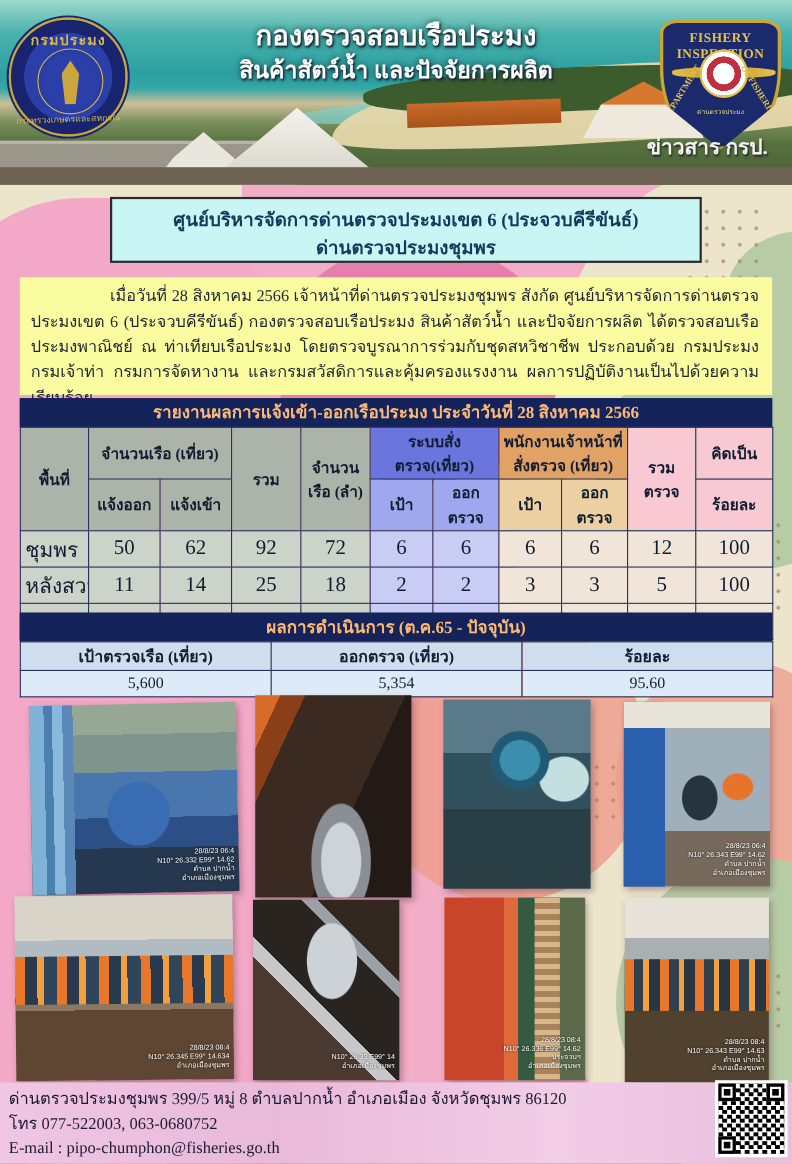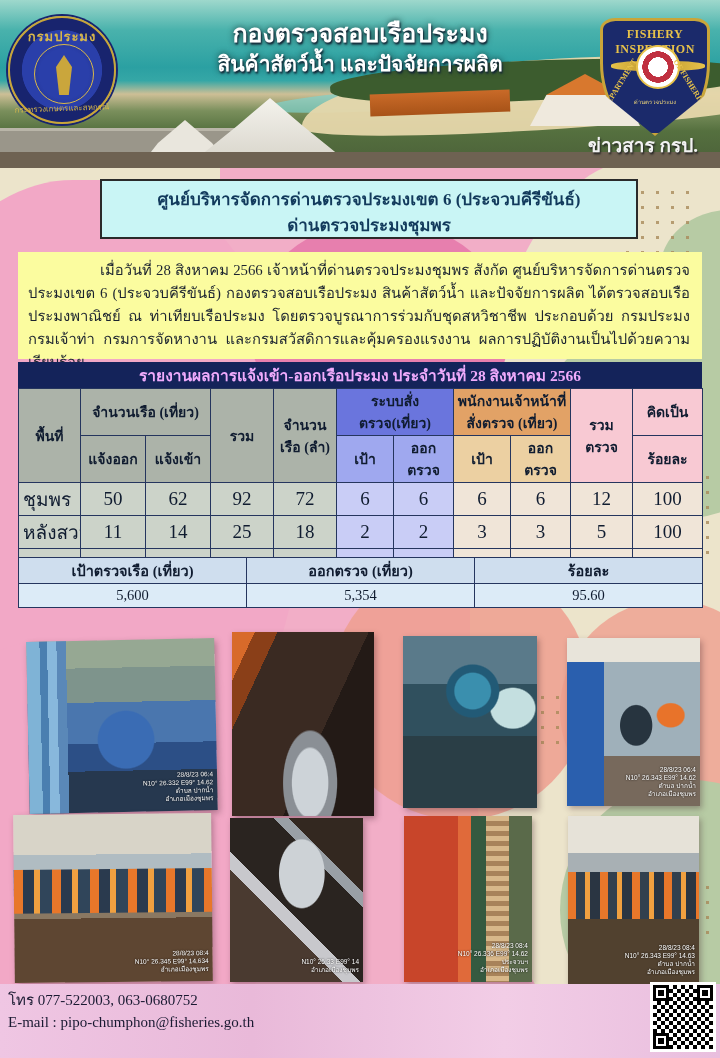--- a/index.html
+++ b/index.html
@@ -35,21 +35,21 @@
   .hero .temple-white2 { position:absolute; left:140px; top:120px; width:90px; height:46px; background:#e9e6dd; clip-path:polygon(50% 0,80% 50%,100% 100%,0 100%,20% 50%); }
   .hero .roof-long { position:absolute; left:370px; top:92px; width:140px; height:22px; background:linear-gradient(180deg,#c96a28,#a85318); transform:rotate(-2deg); }
   .hero .temple-orange { position:absolute; left:530px; top:74px; width:110px; height:52px; background:linear-gradient(180deg,#d8782e 40%,#efe9dd 41%); clip-path:polygon(50% 0,85% 40%,100% 100%,0 100%,15% 40%); }
   .hero .road { position:absolute; left:-20px; top:128px; width:300px; height:48px; background:#9a968a; transform:skewX(-30deg); border-top:3px solid #b9b5a8; }
   .hero .wall { position:absolute; left:0; top:152px; width:720px; height:16px; background:#6e6252; }
 
   .hero-title { position:absolute; left:110px; top:18px; width:500px; text-align:center; z-index:3;
     color:#fff; font-weight:bold; text-shadow:1px 2px 2px #123, 0 0 6px #1a3a3a; }
   .hero-title .t1 { font-size:25px; line-height:1.25; }
   .hero-title .t2 { font-size:21px; line-height:1.5; }
-  .news-label { position:absolute; right:22px; top:130px; z-index:3; color:#f2f2f2; font-weight:bold; font-size:19px; text-shadow:1px 2px 2px #222; }
+  .news-label { position:absolute; right:22px; top:118px; z-index:3; color:#f2f2f2; font-weight:bold; font-size:19px; text-shadow:1px 2px 2px #222; }
 
   .seal { position:absolute; left:8px; top:16px; width:108px; height:108px; border-radius:50%; z-index:3;
     background:radial-gradient(circle at 50% 50%, #2a3faa 0 54%, #18246e 55% 96%, #c9a53a 97%);
     border:2px solid #c9a53a; box-shadow:0 0 0 2px #18246e; color:#d9b84a; text-align:center; }
   .seal .st { position:absolute; top:8px; left:0; width:100%; font-size:13px; font-weight:bold; letter-spacing:1px; }
   .seal .score { position:absolute; left:24px; top:26px; width:60px; height:60px; border-radius:50%; border:1.5px solid #d9b84a;
     background:radial-gradient(circle,#2a3faa 60%,#20308c); }
   .seal .score:after { content:""; position:absolute; left:21px; top:10px; width:16px; height:40px; background:#caa63c; clip-path:polygon(50% 0,100% 30%,80% 100%,20% 100%,0 30%); }
   .seal .sb { position:absolute; bottom:7px; left:0; width:100%; font-size:8px; transform:rotate(-2deg); }
 
@@ -69,21 +69,21 @@
     background:#c9f5f5; border:2px solid #2a2a2a; text-align:center; color:#123a5c; font-weight:bold;
     font-size:17px; padding-top:6px; line-height:1.5; }
 
   
   .summary-box { position:absolute; left:18px; top:252px; width:684px; height:107px; z-index:2;
     background:#fbfc9f; padding:7px 12px 6px 10px; }
   .summary-box p { font-size:14.8px; line-height:1.55; color:#1c2430; text-indent:72px; text-align:justify; }
 
   
   .report { position:absolute; left:18px; top:362px; width:684px; z-index:2; }
-  .band { background:#14235a; color:#f0abfc; font-weight:bold; text-align:center; font-size:15.5px; height:26px; line-height:26px; border:1px solid #14235a; }
+  .band { background:#14235a; color:#fdba74; font-weight:bold; text-align:center; font-size:15.5px; height:26px; line-height:26px; border:1px solid #14235a; }
   table { border-collapse:collapse; width:684px; table-layout:fixed; }
   th,td { border:1px solid #25355e; text-align:center; font-size:14px; color:#101c30; font-weight:bold; padding:1px 2px; overflow:hidden; }
   .rt tr.h1 th { height:45px; }
   .rt tr.h2 th { height:33px; }
   .rt td { height:29px; font-weight:normal; font-size:19px; }
   .c-gray  { background:#acb3a9; }
   .c-blue  { background:#6a75dd; }
   .c-blue2 { background:#9fa8ef; }
   .c-or    { background:#e2a266; }
   .c-or2   { background:#ecd0a2; }
@@ -288,20 +288,21 @@
         <td class="d-cream">9</td>
         <td class="d-cream">9</td>
         <td class="d-cream">17</td>
         <td class="d-cream">100</td>
       </tr>
     </tbody>
       </table>
   </section>
 
   <section class="ops">
+    <div class="band">ผลการดำเนินการ (ต.ค.65 - ปัจจุบัน)</div>
     <table class="sumtab">
       <colgroup>
           <col style="width:228px">
           <col style="width:228px">
           <col style="width:228px">
         </colgroup>
       <tbody>
           <tr>
         <th>เป้าตรวจเรือ (เที่ยว)</th>
         <th>ออกตรวจ (เที่ยว)</th>
@@ -352,20 +353,21 @@
     </div>
     <div class="photo p8">
       <div class="ovl">28/8/23 08:4
 N10° 26.343 E99° 14.63
 ตำบล ปากน้ำ
 อำเภอเมืองชุมพร</div>
     </div>
   </section>
 
   <footer class="footer">
+    <div class="fl">ด่านตรวจประมงชุมพร 399/5 หมู่ 8 ตำบลปากน้ำ อำเภอเมือง จังหวัดชุมพร 86120</div>
     <div class="fl">โทร 077-522003, 063-0680752</div>
     <div class="fl">E-mail : pipo-chumphon@fisheries.go.th</div>
     <div class="qr">
       <div class="mods"></div>
       <div class="f f1"></div>
       <div class="f f2"></div>
       <div class="f f3"></div>
     </div>
   </footer>
 

